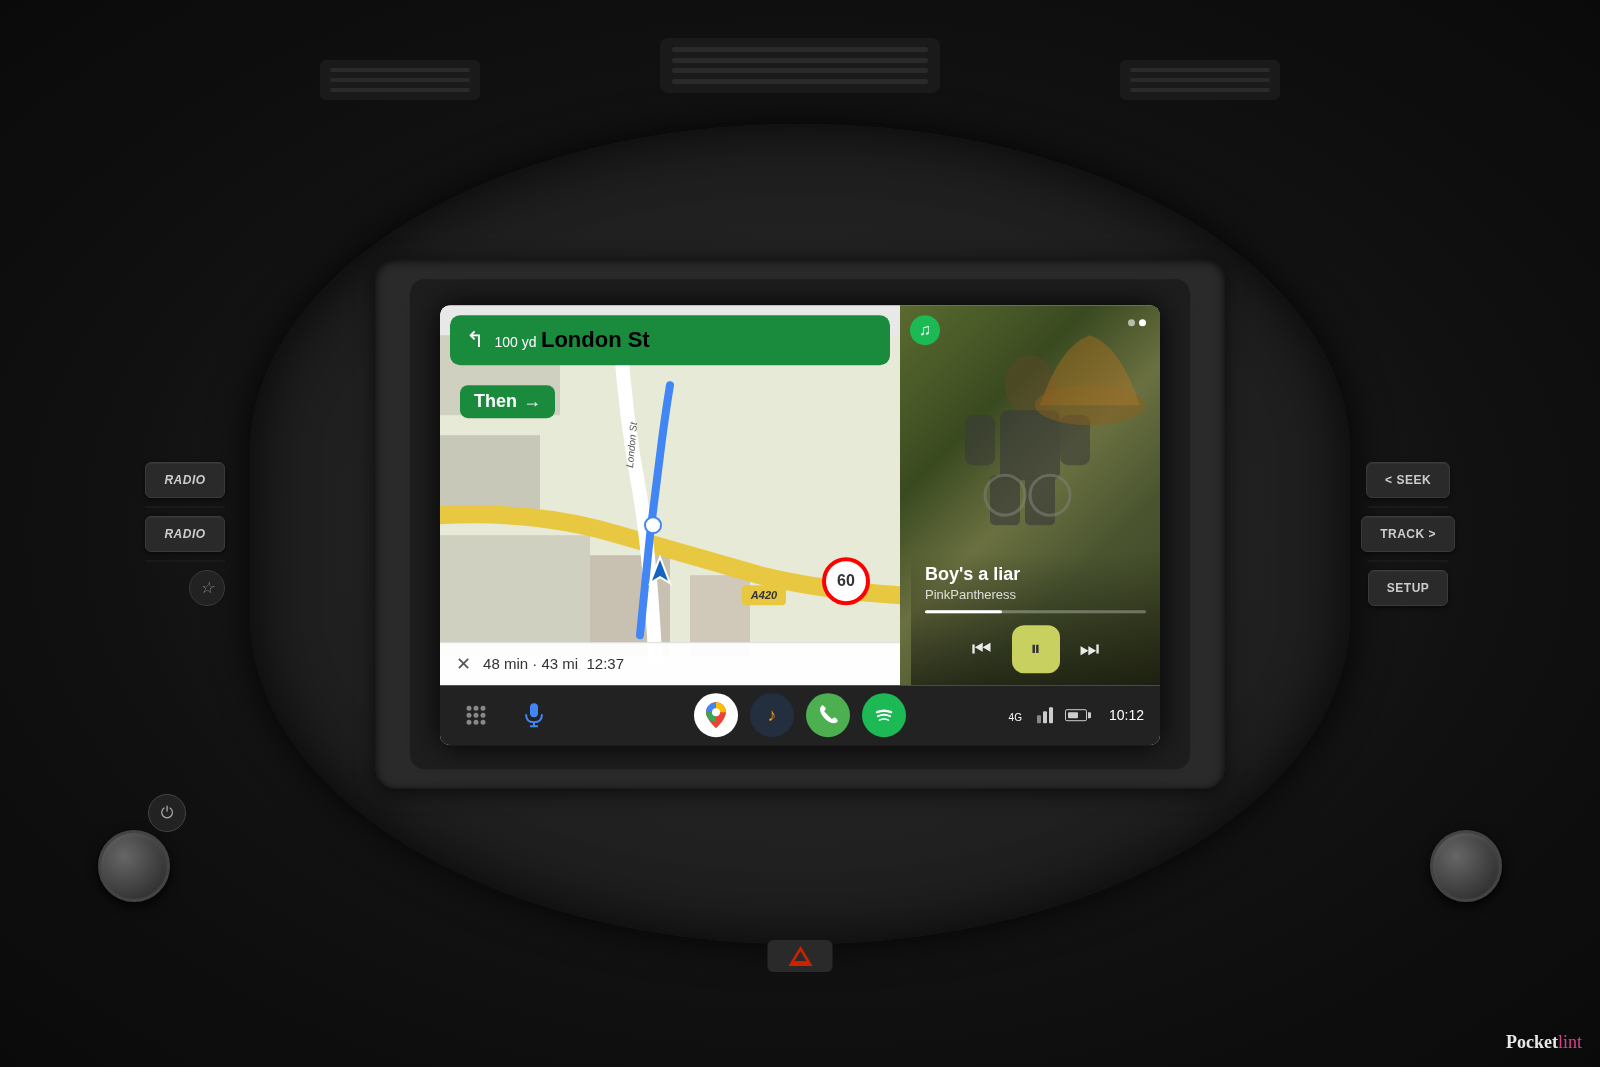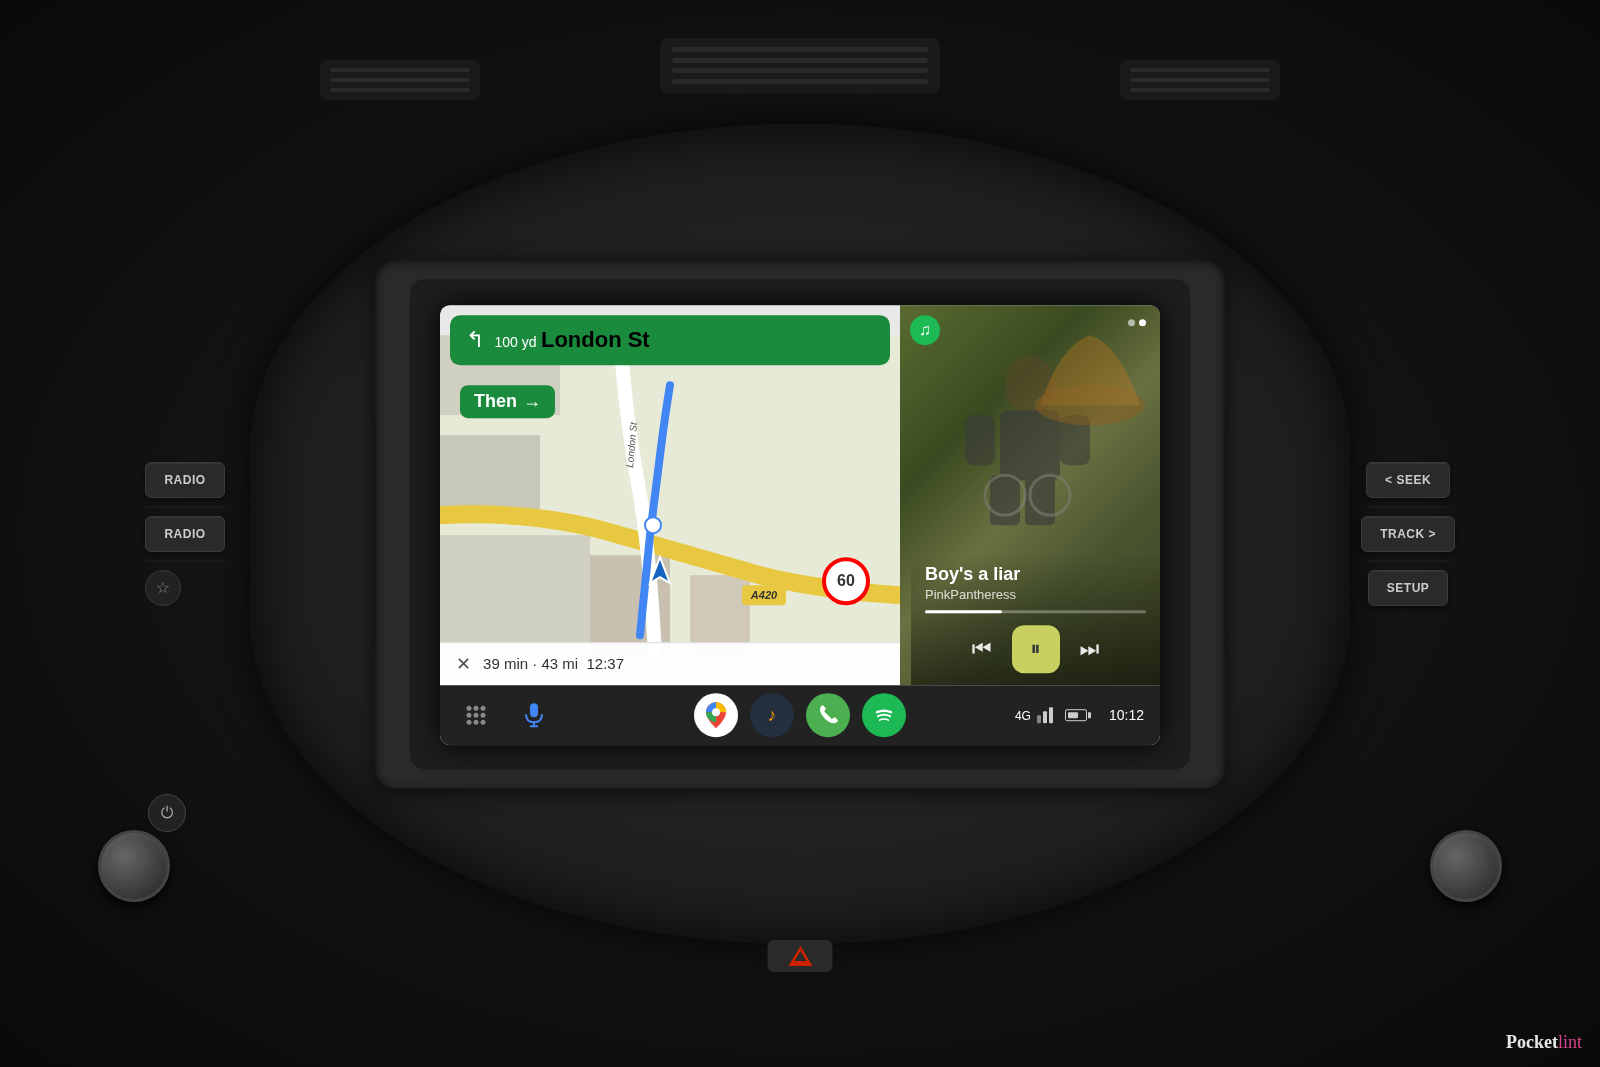--- a/index.html
+++ b/index.html
@@ -35,21 +35,22 @@
 
     
     .left-controls {
       position: absolute;
       left: 145px;
       top: 50%;
       transform: translateY(-50%);
       display: flex;
       flex-direction: column;
       gap: 8px;
-      align-items: flex-start;
+      align-items: flex-end;
+      font-style: italic;
     }
 
     .control-button {
       background: #2a2a2a;
       border: 1px solid #3a3a3a;
       border-radius: 6px;
       color: #ccc;
       font-size: 12px;
       font-weight: bold;
       padding: 10px 18px;
@@ -523,21 +524,21 @@
         <div class="nav-then-badge">
           <span class="nav-then-text">Then</span>
           <span class="nav-then-arrow">→</span>
         </div>
 
         <div class="speed-limit">60</div>
 
         <div class="nav-bottom">
           <span class="nav-close-btn">✕</span>
           <span class="nav-time-info">
-            <span>39 min</span> · <span>43 mi</span>&nbsp;&nbsp;<span>12:37</span>
+            <span>48 min</span> · <span>43 mi</span>&nbsp;&nbsp;<span>12:37</span>
           </span>
         </div>
       </div>
 
       <div class="music-panel">
 
         <div class="music-album-art">
 
           <svg style="position:absolute;top:30px;left:30px;width:200px;height:200px;opacity:0.7;" viewBox="0 0 200 200" xmlns="http://www.w3.org/2000/svg">
 
@@ -639,21 +640,21 @@
             <path d="M 6 10 Q 13 7 20 10" stroke="white" stroke-width="2.5" fill="none" stroke-linecap="round"></path>
             <path d="M 7 14 Q 13 11 19 14" stroke="white" stroke-width="2" fill="none" stroke-linecap="round"></path>
             <path d="M 8.5 18 Q 13 15.5 17.5 18" stroke="white" stroke-width="1.5" fill="none" stroke-linecap="round"></path>
           </svg>
         </div>
       </div>
 
       <div class="taskbar-right">
 
         <div style="display:flex;align-items:flex-end;gap:2px;margin-right:4px;">
-          <span style="color:white;font-size:12px;margin-right:4px;">4G</span>
+          <span style="color:white;font-size:10px;margin-right:13px;">4G</span>
           <div style="width:4px;height:8px;background:#888;border-radius:1px;"></div>
           <div style="width:4px;height:12px;background:#ccc;border-radius:1px;"></div>
           <div style="width:4px;height:16px;background:#ccc;border-radius:1px;"></div>
         </div>
 
         <div style="display:flex;align-items:center;gap:1px;margin-right:10px;">
           <div style="width:22px;height:12px;border:1.5px solid #ccc;border-radius:2px;padding:2px;display:flex;align-items:center;">
             <div style="width:65%;height:100%;background:#ccc;border-radius:1px;"></div>
           </div>
           <div style="width:3px;height:6px;background:#ccc;border-radius:0 1px 1px 0;"></div>

